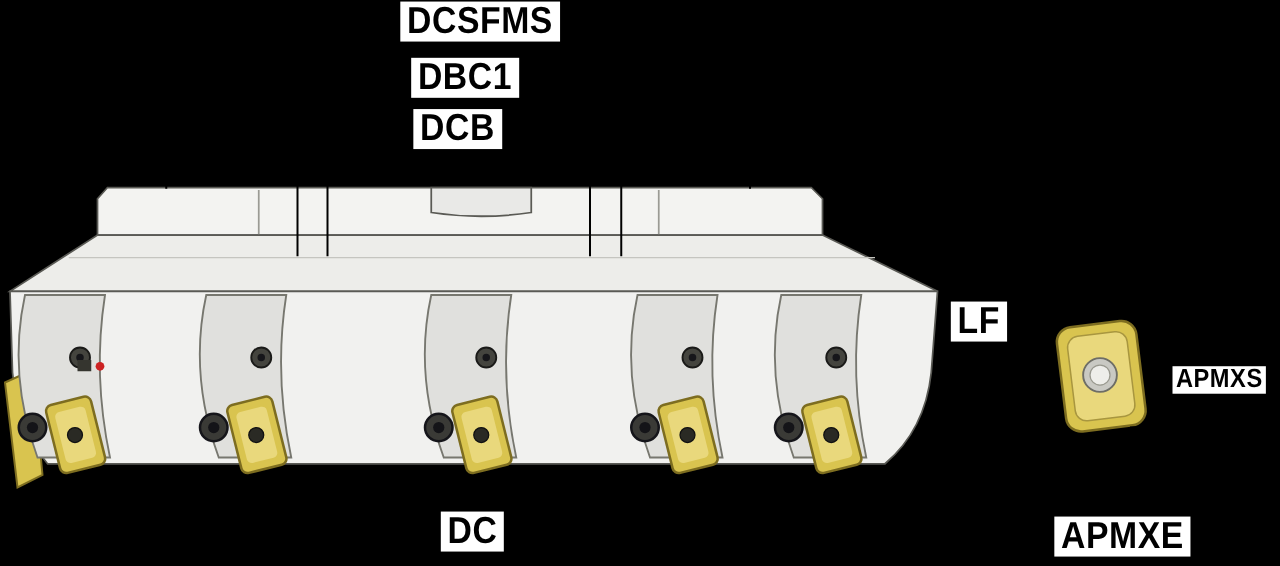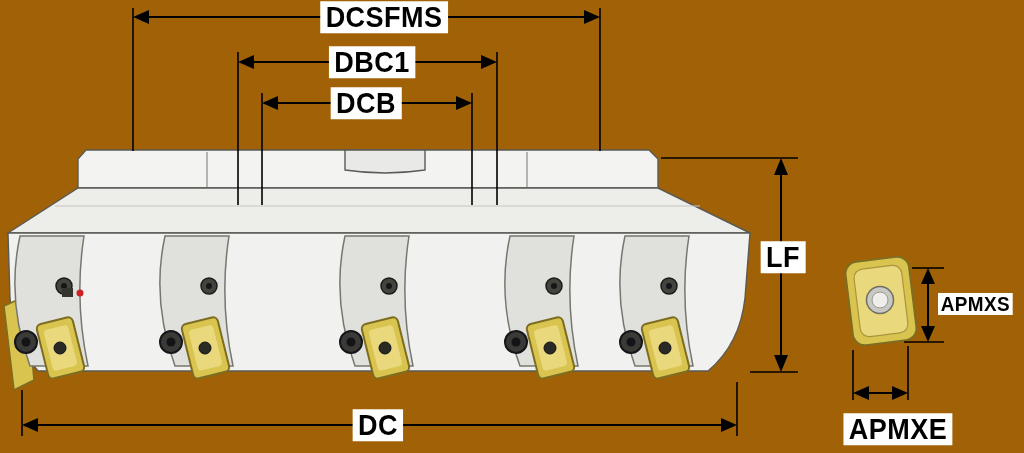--- a/index.html
+++ b/index.html
@@ -1,17 +1,17 @@
 <!DOCTYPE html>
 <html><head>
 <meta charset="utf-8">
 <style>
   html,body{margin:0;padding:0;background:#ffffff;}
   .canvas{
-    position:relative;width:1024px;height:453px;background:#a16207;
+    position:relative;width:1024px;height:453px;background:#000000;
     overflow:hidden;font-family:"Liberation Sans",sans-serif;
   }
   .canvas svg{position:absolute;left:0;top:0;}
   .dim-label{
     position:absolute;transform:translate(-50%,-50%) scaleX(0.9);
     background:#ffffff;padding:0 6px;font-weight:700;font-size:30px;
     letter-spacing:.5px;white-space:nowrap;color:#000;line-height:1.05;
   }
   .dim-label.left-anchor{
     transform:translateY(-50%) scaleX(0.9);transform-origin:left center;

